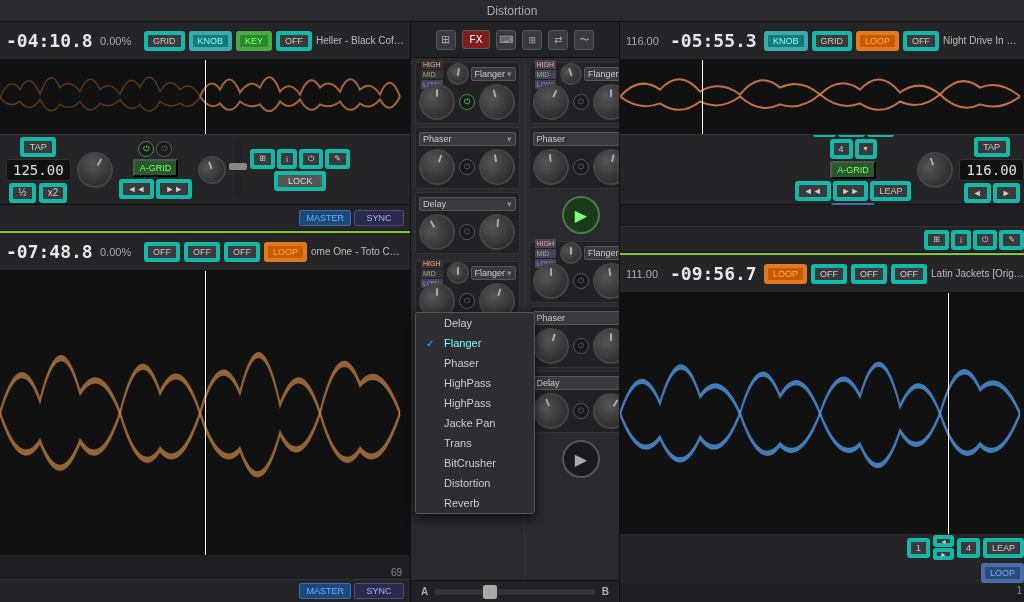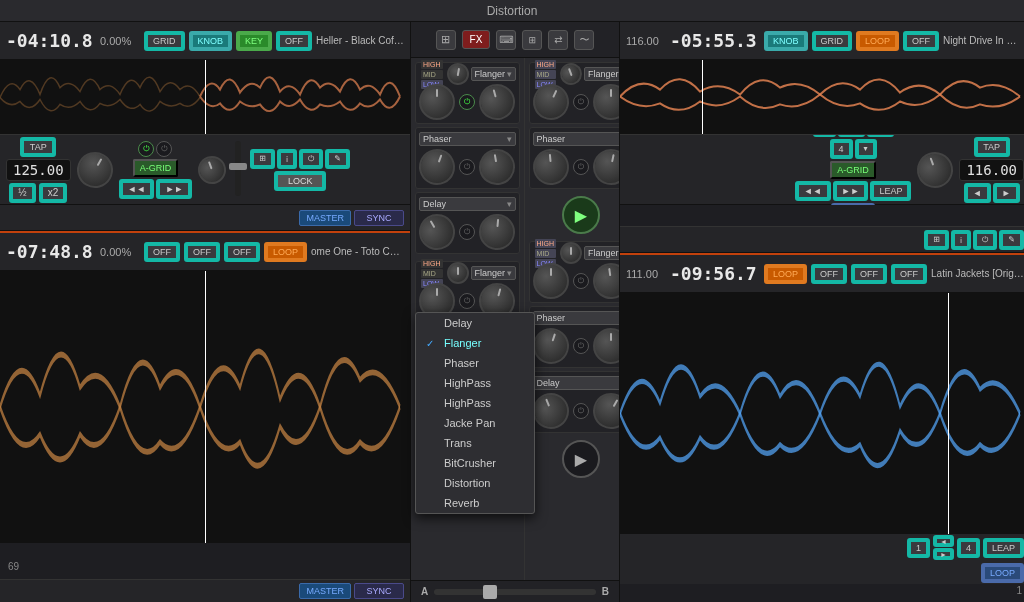--- a/index.html
+++ b/index.html
@@ -27,21 +27,21 @@
     
     .main-area {
       display: flex;
       height: 580px;
       position: relative;
     }
 
     
     .deck {
       flex: 1;
-      background: #c2410c;
+      background: #84cc16;
       display: flex;
       flex-direction: column;
     }
 
     
     .transport-bar {
       background: #252528;
       height: 38px;
       display: flex;
       align-items: center;
@@ -538,21 +538,21 @@
     </div>
 
     <div class="lower-waveform" style="height:70px;flex:1;">
       <div class="playhead"></div>
       <svg class="waveform-svg" viewBox="0 0 410 70" preserveAspectRatio="none">
         <path d="M0,35 Q20,18 40,32 Q60,12 80,30 Q100,22 120,35 Q140,15 160,30 Q180,20 200,35 Q220,18 240,30 Q260,10 280,33 Q300,20 320,35 Q340,15 360,28 Q380,22 400,35" stroke="#c84" fill="none" stroke-width="1.5" opacity="0.7"></path>
         <path d="M0,35 Q20,50 40,42 Q60,55 80,42 Q100,50 120,35 Q140,52 160,44 Q180,50 200,35 Q220,50 240,44 Q260,58 280,40 Q300,50 320,35 Q340,52 360,44 Q380,50 400,35" stroke="#c84" fill="none" stroke-width="1.5" opacity="0.7"></path>
       </svg>
     </div>
 
-    <div style="background:#1e1e22;padding:18px 8px;display:flex;justify-content:flex-start;height:18px;border-bottom:1px solid #333;">
+    <div style="background:#1e1e22;padding:12px 8px;display:flex;justify-content:flex-end;height:18px;border-bottom:1px solid #333;">
       <span class="beat-counter">69</span>
     </div>
 
     <div style="background:#252528;padding:2px 6px;display:flex;gap:3px;align-items:center;height:22px;justify-content:flex-end;">
       <button class="ms-btn master" style="min-width:50px;">MASTER</button>
       <button class="ms-btn sync" style="min-width:50px;">SYNC</button>
     </div>
 
   </div>
 

